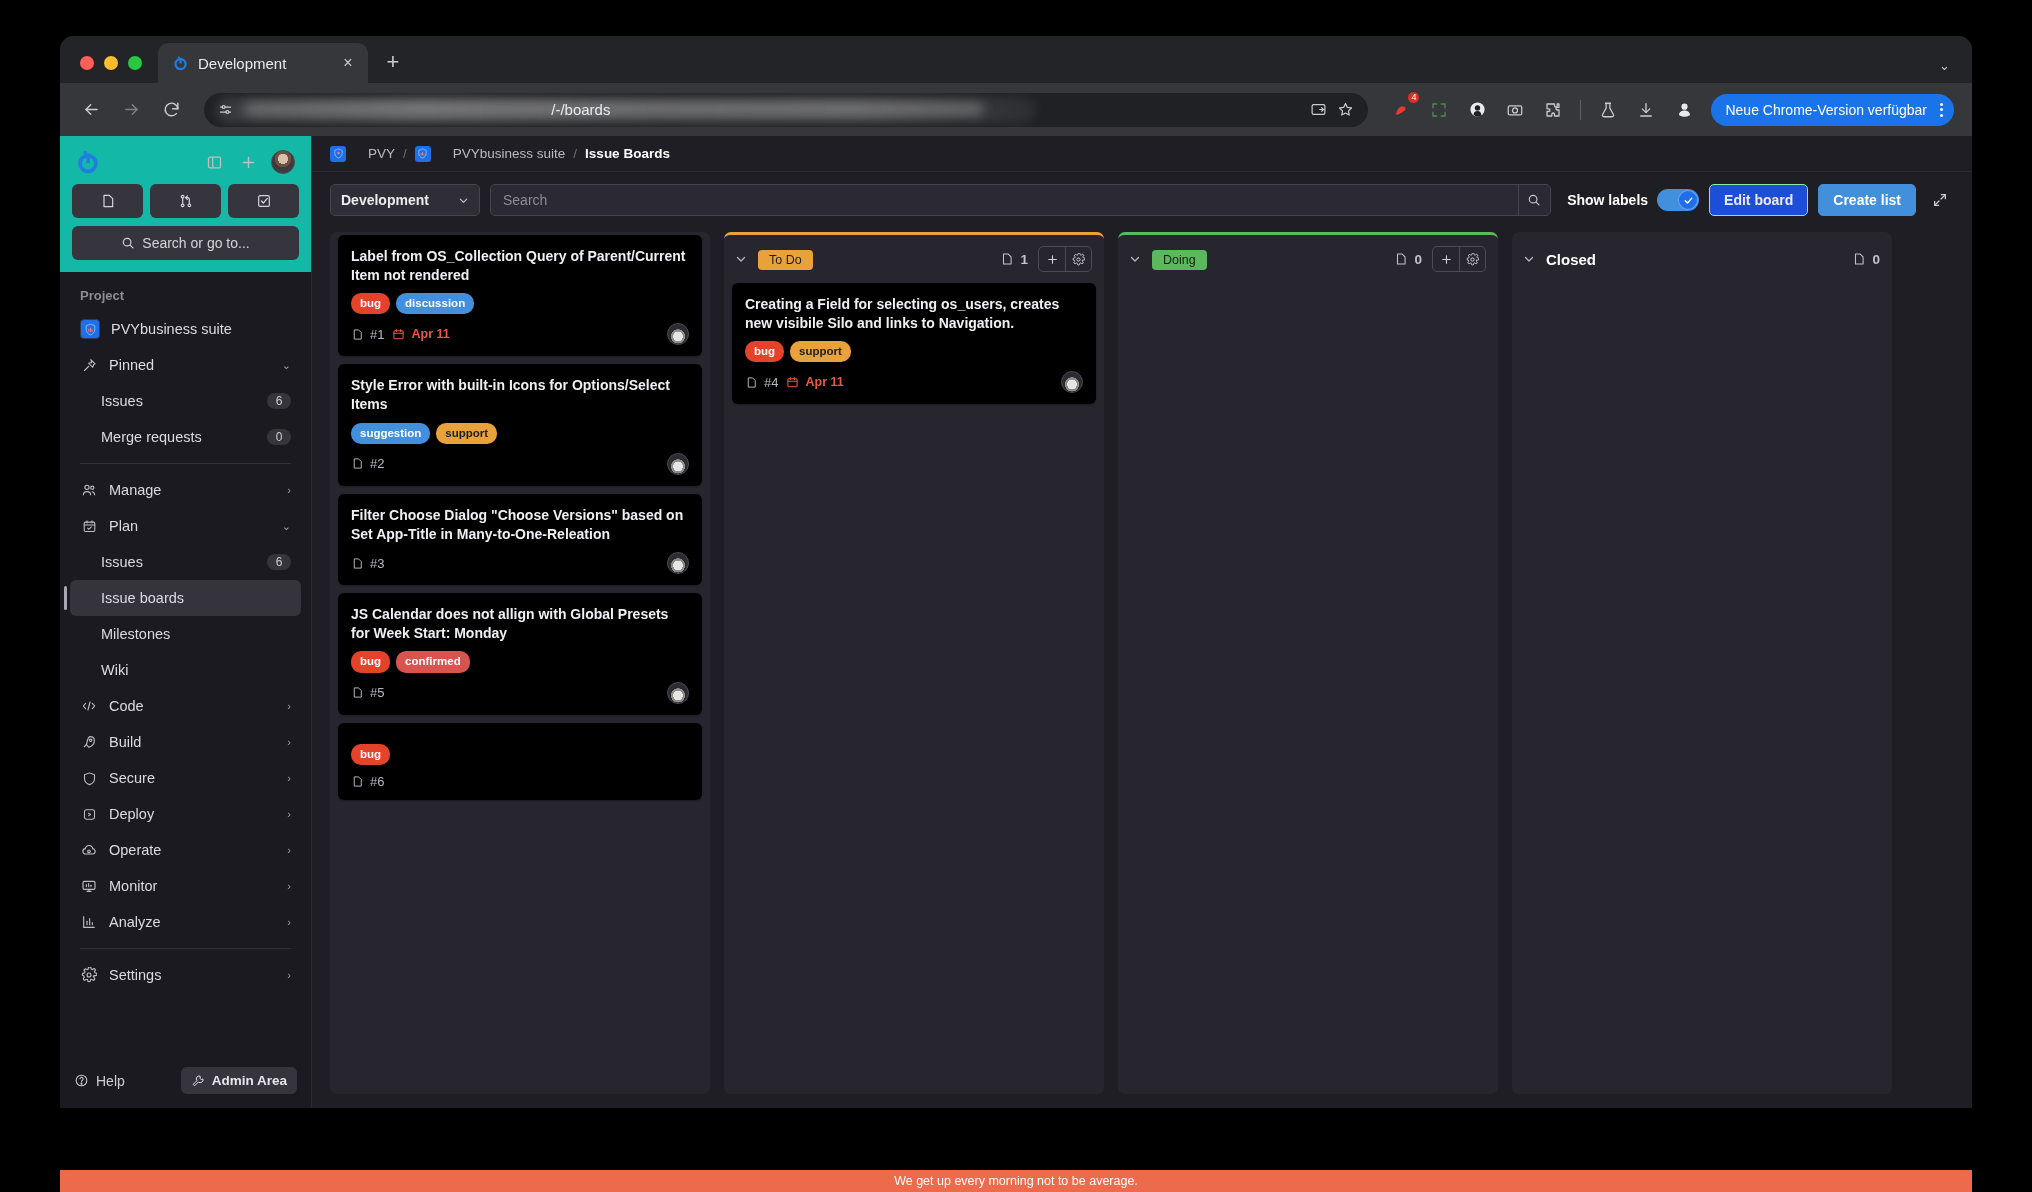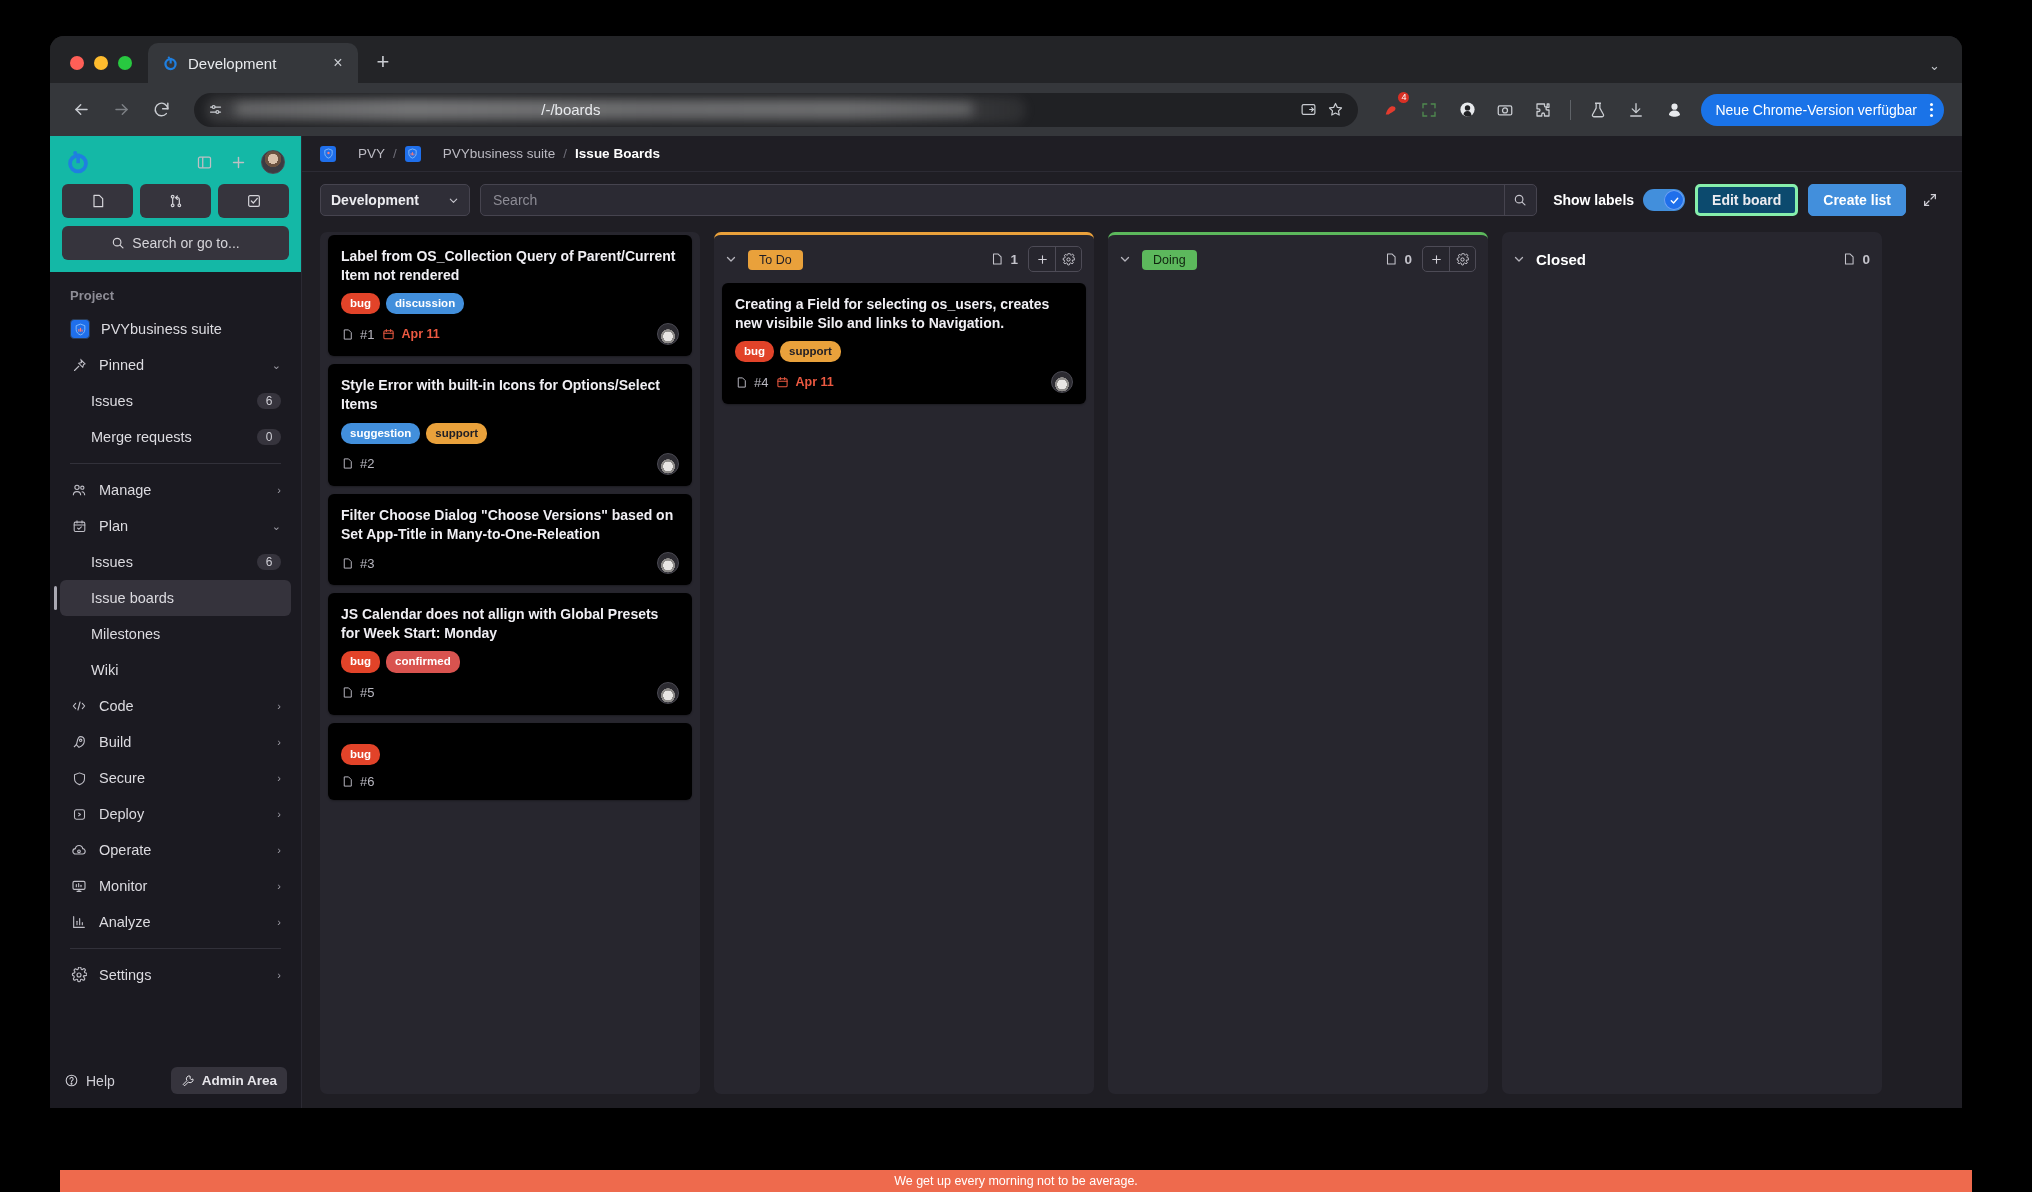--- a/index.html
+++ b/index.html
@@ -6,21 +6,21 @@
   html, body {
     width: 2032px; height: 1192px;
     background: #000;
     font-family: "Liberation Sans", sans-serif;
     overflow: hidden;
   }
   .screen { position: relative; width: 2032px; height: 1192px; background:#000; }
 
   
   .browser {
-    position: absolute; left: 50px; top: 36px;
+    position: absolute; left: 60px; top: 36px;
     width: 1912px; height: 1072px;
     background: #232427;
     border-radius: 14px 14px 0 0;
     overflow: hidden;
   }
   
   .tabstrip {
     height: 47px; background:#232427; position: relative;
     display:flex; align-items:flex-end;
   }
@@ -172,21 +172,21 @@
   }
   .toggle .knob {
     position:absolute; right:1px; top:1px; width:20px; height:20px; border-radius:50%;
     background:#1f6feb; display:flex; align-items:center; justify-content:center;
     box-shadow:0 0 0 1px rgba(255,255,255,.35) inset;
   }
   .btn {
     height:32px; border-radius:5px; display:flex; align-items:center; justify-content:center;
     padding:0 14px; font-size:14px; font-weight:600; white-space:nowrap;
   }
-  .btn-secondary { background:#0c4a6e; border:3px solid #86efac; color:#ececf0; }
+  .btn-secondary { background:#1d4ed8; border:1px solid #86efac; color:#ececf0; }
   .btn-primary { background:#428fdc; color:#fff; border:1px solid #428fdc; }
   .expand-btn { width:28px; height:28px; display:flex; align-items:center; justify-content:center; color:#cfced5; }
 
   
   .board { flex:1; display:flex; gap:14px; padding: 4px 18px 0; overflow:hidden; }
   .column {
     width:380px; flex:0 0 380px; background:#27262e; border-radius:7px;
     display:flex; flex-direction:column; overflow:hidden; margin-bottom:14px;
     border-top:3px solid transparent;
   }

